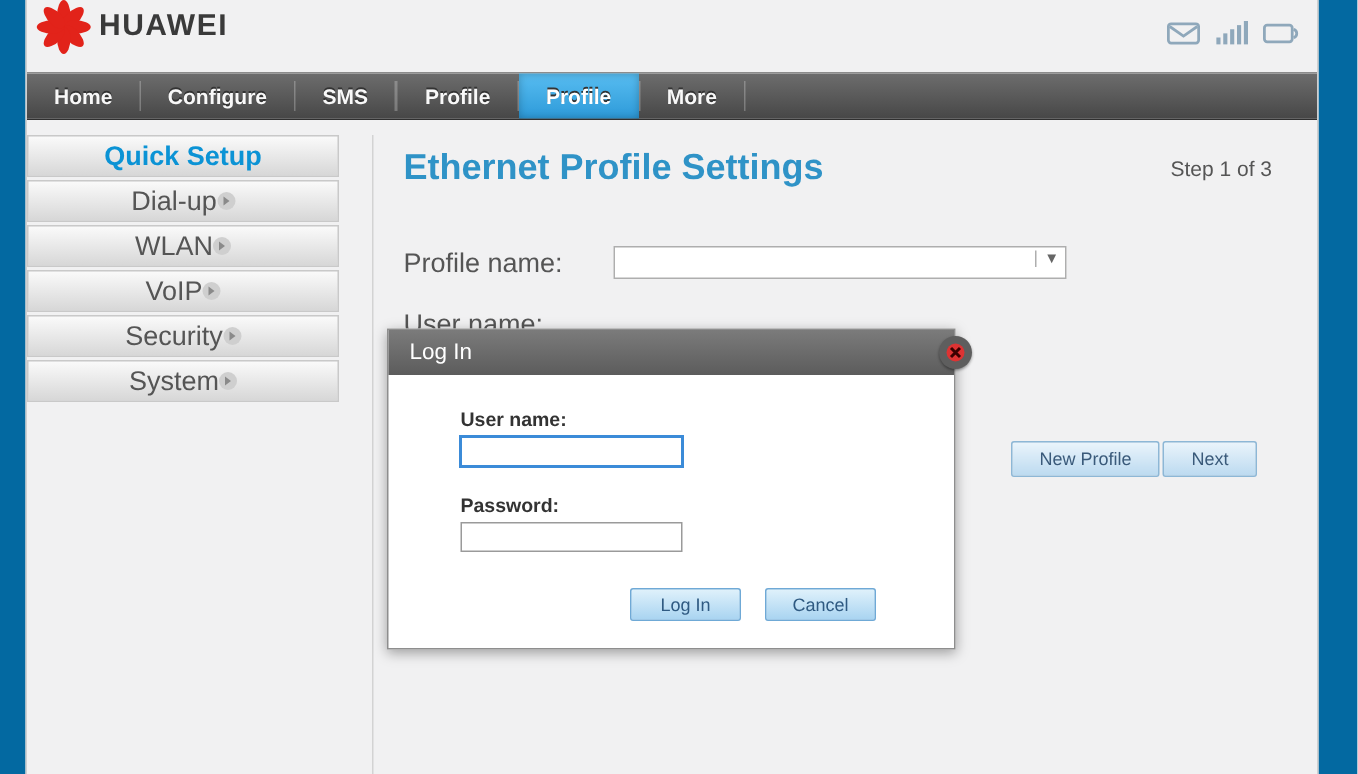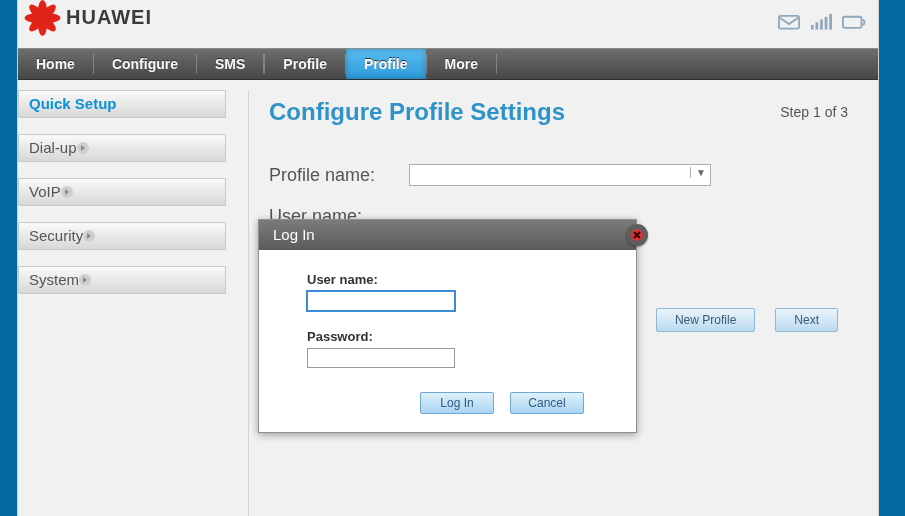--- a/index.html
+++ b/index.html
@@ -19,41 +19,41 @@
   .nav{position:absolute;left:0;right:0;top:48px;height:30px;
        background:linear-gradient(#6d6d6d,#474747);display:flex;align-items:center;
        border-top:1px solid #8c8c8c;border-bottom:1px solid #2f2f2f;color:#fff;font-size:14px;}
   .nav .item{padding:0 18px;height:30px;line-height:30px;cursor:pointer;font-weight:bold;
              color:#f8f8f8;text-shadow:0 -1px 0 #333;}
   .nav .sep{width:1px;height:20px;background:rgba(255,255,255,.25);}
   .nav .item.active{background:linear-gradient(#58bdf1,#2d9ad9);color:#fff;
                      box-shadow:inset 0 0 6px rgba(0,0,0,.25);}
   
   .sidebar{position:absolute;left:0;top:90px;width:208px;}
-  .side-item{height:26px;line-height:26px;padding:0 10px;margin-bottom:16px;
+  .side-item{height:26px;line-height:26px;padding:0 10px;margin-bottom:2px;
              border:1px solid #c9c9c9;background:linear-gradient(#fafafa,#d7d7d7);
-             color:#555;font-size:15px;display:flex;justify-content:flex-start;align-items:center;
+             color:#555;font-size:18px;display:flex;justify-content:center;align-items:center;
              cursor:pointer;}
   .side-item.active{color:#0b93d5;font-weight:bold;}
   .side-caret{width:12px;height:12px;border-radius:50%;background:#cfcfcf;position:relative;}
   .side-caret::after{content:"";position:absolute;left:4px;top:3px;border-left:4px solid #8a8a8a;
                      border-top:3px solid transparent;border-bottom:3px solid transparent;}
   
   .content{position:absolute;left:230px;right:0;top:90px;bottom:0;border-left:1px solid #d3d3d3;
            background:#f1f1f2;padding:8px 20px 0 20px;}
   .h1{color:#2f93c7;font-size:24px;font-weight:bold;margin:0;}
   .step{position:absolute;right:30px;top:14px;color:#555;font-size:14px;}
   .form-row{display:flex;align-items:center;margin-top:20px;}
   .form-row label{width:140px;color:#555;font-size:18px;}
   .select{width:300px;height:20px;border:1px solid #aeaeae;background:#fff;position:relative;}
   .select::after{content:"▼";position:absolute;right:4px;top:2px;font-size:10px;color:#666;
                  border-left:1px solid #aeaeae;padding-left:5px;}
   .btn{height:24px;padding:0 18px;border:1px solid #8db7d6;background:linear-gradient(#eaf4fb,#bcdaf0);
        color:#3a5a7a;font-size:12px;border-radius:2px;cursor:pointer;}
-  .btn-row{position:absolute;right:40px;top:218px;display:flex;gap:20px;}
+  .btn-row{position:absolute;right:40px;top:204px;display:flex;gap:2px;}
   
   .modal{position:absolute;left:258px;top:219px;width:377px;
          border:1px solid #8e8e8e;box-shadow:0 2px 8px rgba(0,0,0,.35);background:#fff;z-index:50;}
   .modal-title{background:linear-gradient(#7b7b7b,#5c5c5c);color:#fff;height:30px;line-height:30px;
                padding:0 14px;font-size:15px;position:relative;}
   .modal-close{position:absolute;right:-12px;top:4px;width:22px;height:22px;border-radius:50%;
                background:#5e5e5e;display:flex;align-items:center;justify-content:center;
                box-shadow:0 1px 2px rgba(0,0,0,.4);cursor:pointer;}
   .modal-close svg{display:block;}
   .modal-body{padding:22px 48px 18px 48px;}
@@ -127,35 +127,39 @@
 
     <div class="sidebar" id="sidebar">
         <div class="side-item active">
           <span>Quick Setup</span>
         </div>
         <div class="side-item">
           <span>Dial-up</span>
           <span class="side-caret"></span>
         </div>
         <div class="side-item">
+          <span>WLAN</span>
+          <span class="side-caret"></span>
+        </div>
+        <div class="side-item">
           <span>VoIP</span>
           <span class="side-caret"></span>
         </div>
         <div class="side-item">
           <span>Security</span>
           <span class="side-caret"></span>
         </div>
         <div class="side-item">
           <span>System</span>
           <span class="side-caret"></span>
         </div>
       </div>
 
     <div class="content">
-      <h1 class="h1">Configure Profile Settings</h1>
+      <h1 class="h1">Ethernet Profile Settings</h1>
       <div class="step">Step 1 of 3</div>
 
       <div style="height:18px"></div>
       <div class="form-row">
         <label>Profile name:</label>
         <div class="select"></div>
       </div>
       <div class="form-row">
         <label>User name:</label>
       </div>

